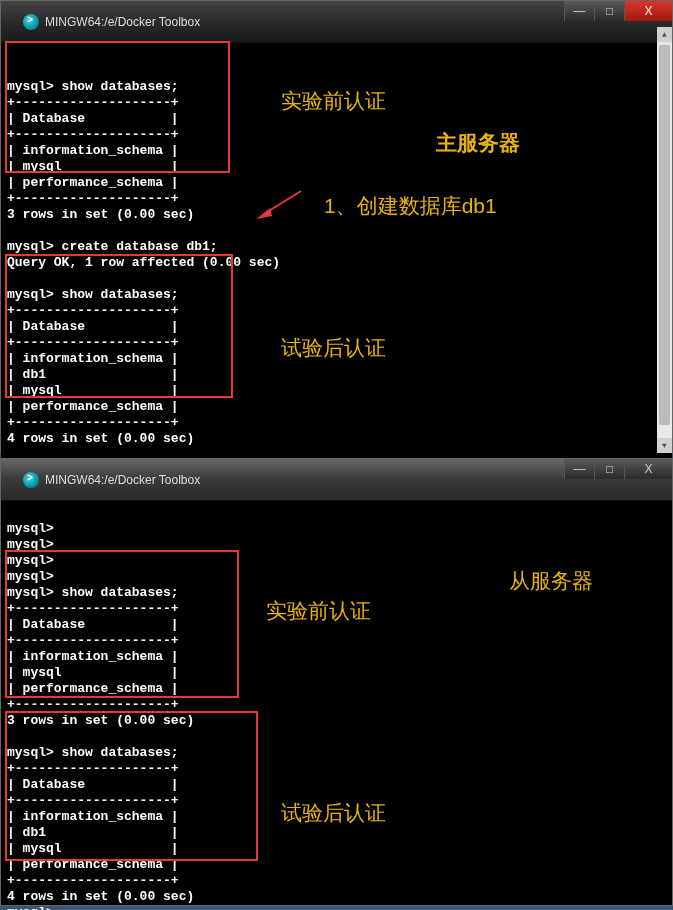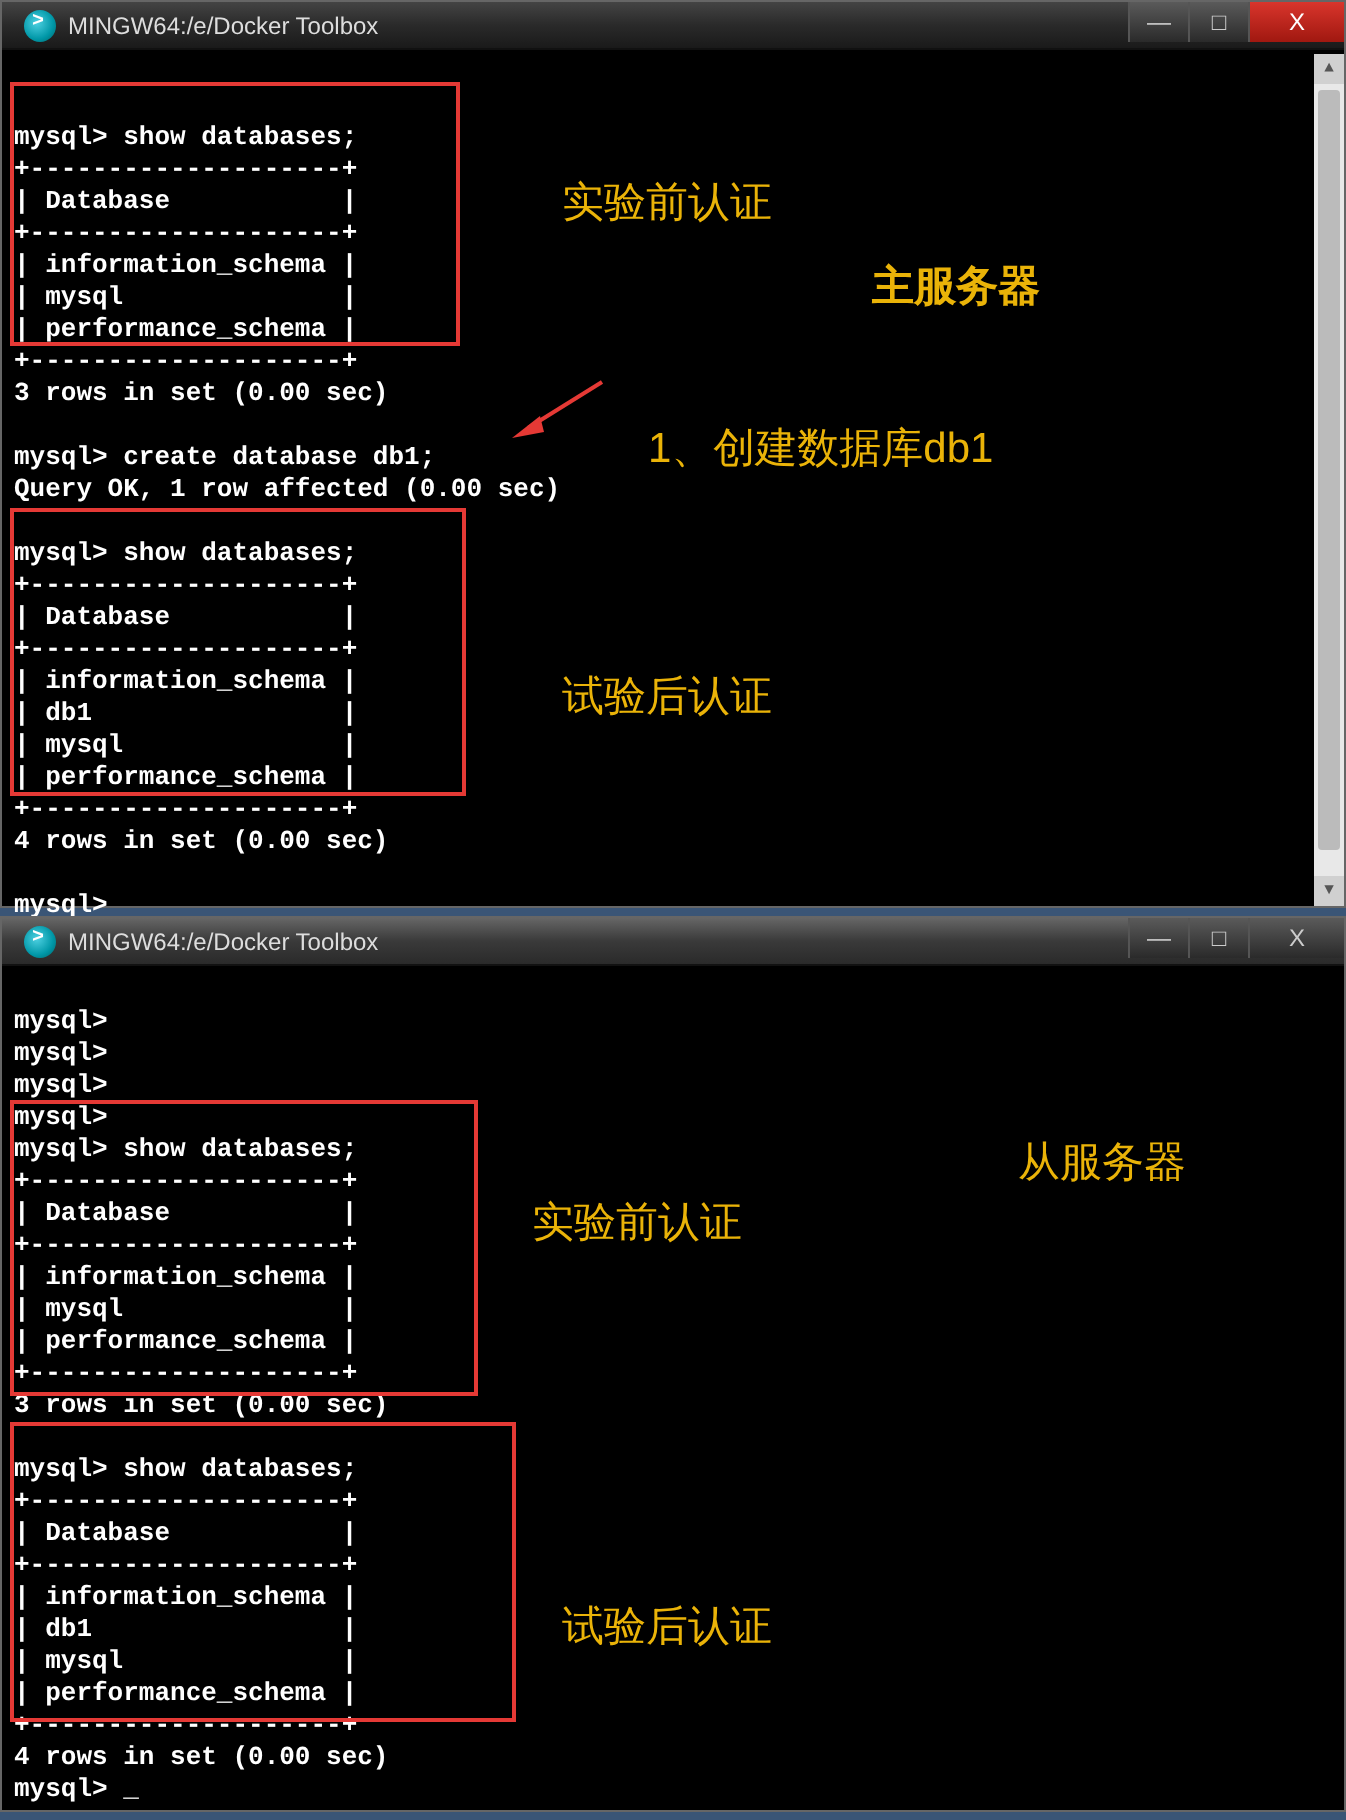--- a/index.html
+++ b/index.html
@@ -10,24 +10,24 @@
       position: relative;
     }
     .window {
       background: #000;
       border: 1px solid #666;
       position: relative;
       margin-bottom: 4px;
     }
     .titlebar {
       background: linear-gradient(to bottom, #444 0%, #2a2a2a 50%, #1a1a1a 100%);
-      height: 24px;
+      height: 42px;
       display: flex;
       align-items: center;
-      padding-left: 11px;
+      padding-left: 22px;
       position: relative;
       border-bottom: 1px solid #111;
     }
     .titlebar-icon {
       width: 16px;
       height: 16px;
       background: radial-gradient(circle at 40% 40%, #4dd0e1 0%, #0097a7 60%, #006064 100%);
       border-radius: 50%;
       margin-right: 6px;
       position: relative;
@@ -173,21 +173,21 @@
     <div class="scroll-arrow">▲</div>
     <div class="scroll-thumb" style="top:18px; height:380px;"></div>
     <div class="scroll-arrow" style="position:absolute; bottom:0;">▼</div>
   </div>
 
   <div class="red-box" style="left:4px; top:40px; width:225px; height:132px;"></div>
   <div class="red-box" style="left:4px; top:253px; width:228px; height:144px;"></div>
 
   <div class="annotation" style="left:280px; top:86px;">实验前认证</div>
   <div class="annotation" style="left:435px; top:128px;font-weight:bold;">主服务器</div>
-  <div class="annotation" style="left:323px; top:209px;">1、创建数据库db1</div>
+  <div class="annotation" style="left:323px; top:191px;">1、创建数据库db1</div>
   <div class="annotation" style="left:280px; top:333px;">试验后认证</div>
 
   <svg class="arrow-svg" style="left:255px; top:185px;" width="50" height="35">
     <line x1="45" y1="5" x2="8" y2="28" stroke="#e53935" stroke-width="2"></line>
     <polygon points="0,33 14,22 16,30" fill="#e53935"></polygon>
   </svg>
 </div>
 
 <div class="window" style="height:448px;">
   <div class="titlebar" style="background: linear-gradient(to bottom, #666 0%, #3a3a3a 50%, #2a2a2a 100%);">

